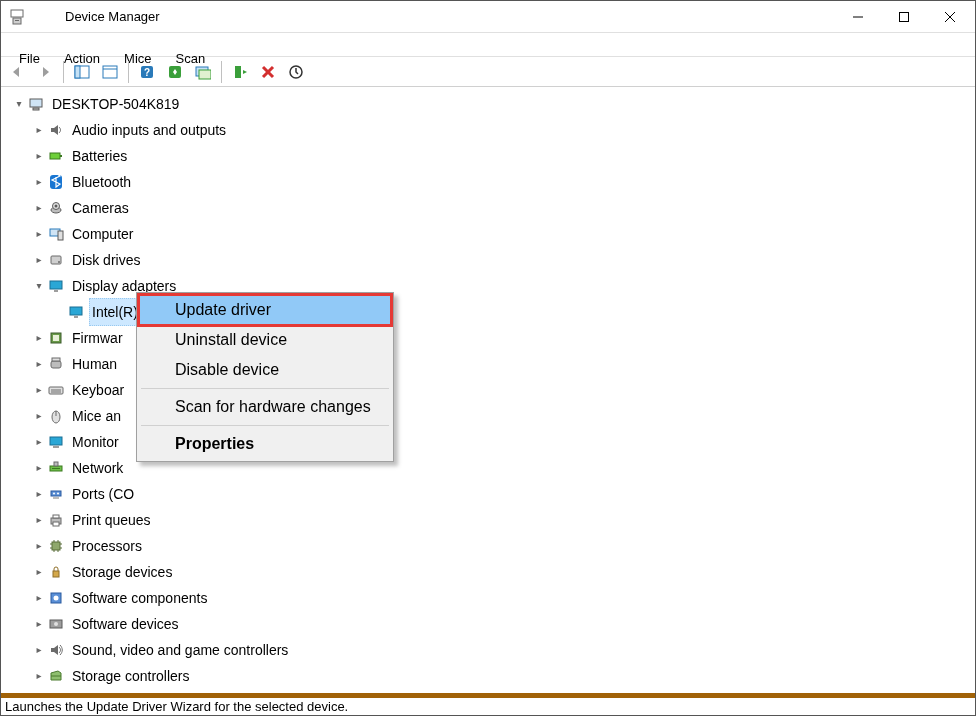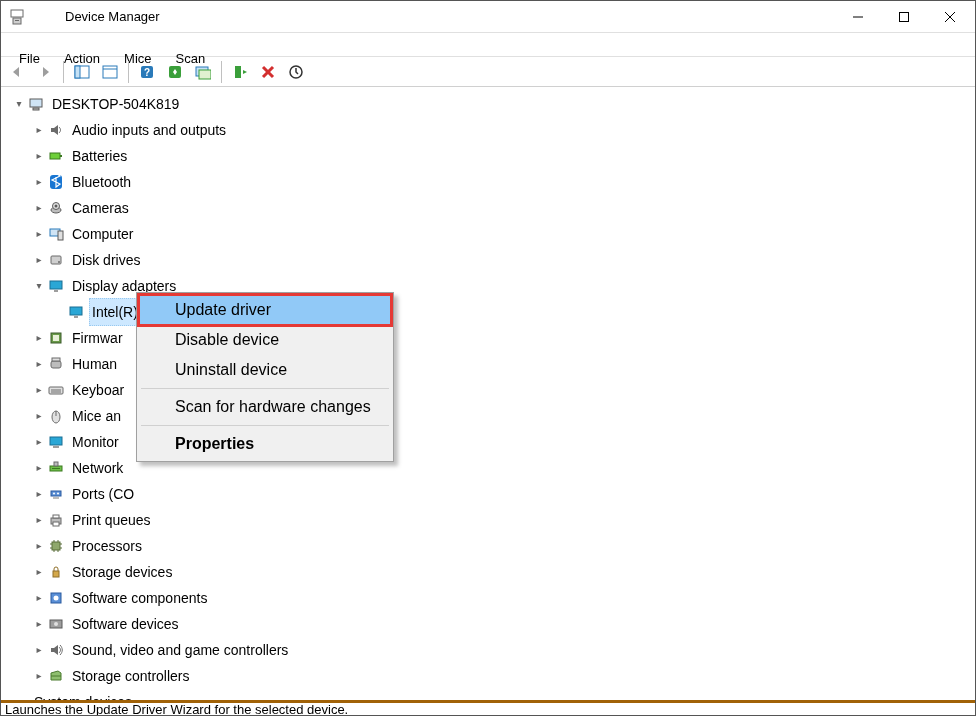--- a/index.html
+++ b/index.html
@@ -41,21 +41,21 @@
   .context-menu {
     position:absolute; left:136px; top:292px; width:258px;
     background:#f0f0f0; border:1px solid #a0a0a0; box-shadow:4px 4px 4px rgba(0,0,0,.25);
     padding:2px; font-size:16px;
   }
   .ctx-item { padding:6px 12px 6px 36px; }
   .ctx-item.highlight { background:#91c9f7; outline:3px solid #e53935; outline-offset:-1.5px;}
   .ctx-item.bold { font-weight:600; }
   .ctx-sep { border-top:1px solid #d0d0d0; margin:3px 2px;}
   
-  .statusbar { height:15px; border-top:3px solid #a16207; display:flex; align-items:center; padding:0 4px; font-size:13px;}
+  .statusbar { height:22px; border-top:5px solid #a16207; display:flex; align-items:center; padding:0 4px; font-size:13px;}
   
   .ic { width:16px; height:16px; }
 </style>
 </head>
 <body>
 
 <div class="titlebar">
   <span class="app-icon">
     <svg class="ic" viewBox="0 0 16 16">
         <rect x="2" y="1" width="12" height="7" fill="#fff" stroke="#6b6b6b"></rect>
@@ -455,22 +455,22 @@
               </div>
             </li>
           </ul>
         </li>
       </ul>
   </div>
 </div>
 
 <div class="context-menu">
   <div class="ctx-item highlight">Update driver</div>
+  <div class="ctx-item">Uninstall device</div>
   <div class="ctx-item">Disable device</div>
-  <div class="ctx-item">Uninstall device</div>
   <div class="ctx-sep"></div>
   <div class="ctx-item">Scan for hardware changes</div>
   <div class="ctx-sep"></div>
   <div class="ctx-item bold">Properties</div>
 </div>
 
 <div class="statusbar">
   <span>Launches the Update Driver Wizard for the selected device.</span>
 </div>
 

